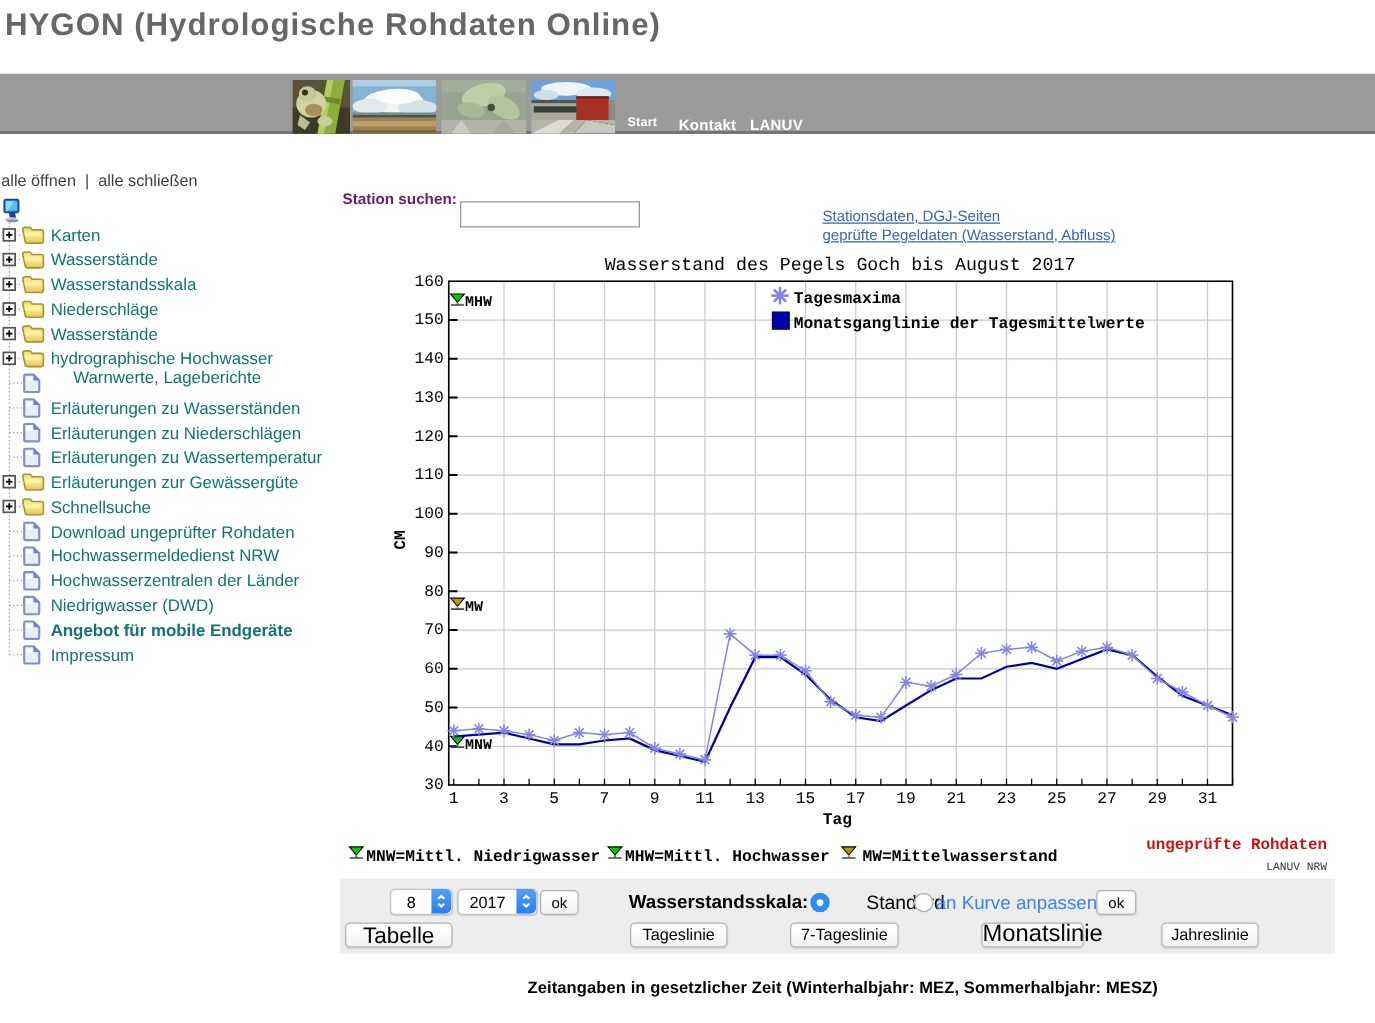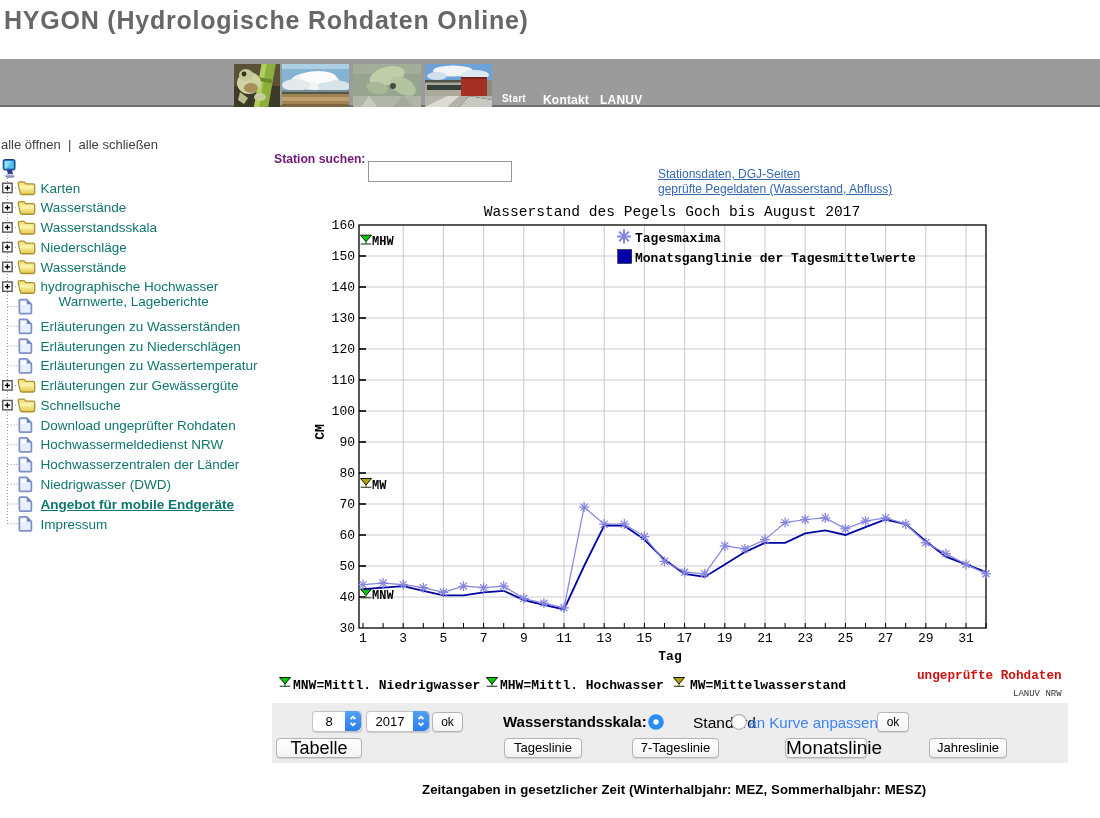--- a/index.html
+++ b/index.html
@@ -189,21 +189,21 @@
 <div class="abs treetxt" style="left:40.5px;top:294px;margin-left:18px;">Warnwerte, Lageberichte</div>
 <div class="abs treetxt" style="left:40.5px;top:318.9px;">Erläuterungen zu Wasserständen</div>
 <div class="abs treetxt" style="left:40.5px;top:338.7px;">Erläuterungen zu Niederschlägen</div>
 <div class="abs treetxt" style="left:40.5px;top:358.4px;">Erläuterungen zu Wassertemperatur</div>
 <div class="abs treetxt" style="left:40.5px;top:378.2px;">Erläuterungen zur Gewässergüte</div>
 <div class="abs treetxt" style="left:40.5px;top:397.9px;">Schnellsuche</div>
 <div class="abs treetxt" style="left:40.5px;top:417.7px;">Download ungeprüfter Rohdaten</div>
 <div class="abs treetxt" style="left:40.5px;top:437.4px;">Hochwassermeldedienst NRW</div>
 <div class="abs treetxt" style="left:40.5px;top:457.2px;">Hochwasserzentralen der Länder</div>
 <div class="abs treetxt" style="left:40.5px;top:476.9px;">Niedrigwasser (DWD)</div>
-<div class="abs treetxt" style="left:40.5px;top:496.7px;font-weight:bold;text-decoration:underline;">Angebot für mobile Endgeräte</div>
+<div class="abs treetxt" style="left:40.5px;top:496.7px;font-weight:bold;">Angebot für mobile Endgeräte</div>
 <div class="abs treetxt" style="left:40.5px;top:516.5px;">Impressum</div>
 
 <div class="abs" style="left:274px;top:152px;font-size:12.2px;font-weight:bold;color:#701a75">Station suchen:</div>
 <div class="abs" style="left:368px;top:161px;width:142px;height:19px;border:1px solid #979797;background:#fff"></div>
 <div class="abs" style="left:658px;top:164px"><span class="lnk">Stationsdaten, DGJ-Seiten</span></div>
 <div class="abs" style="left:658px;top:179px"><span class="lnk">geprüfte Pegeldaten (Wasserstand, Abfluss)</span></div>
 
 <svg class="abs" style="left:290px;top:195px" width="790" height="480">
 <style>
  .mono13{font:13px "Liberation Mono",monospace;fill:#000}

